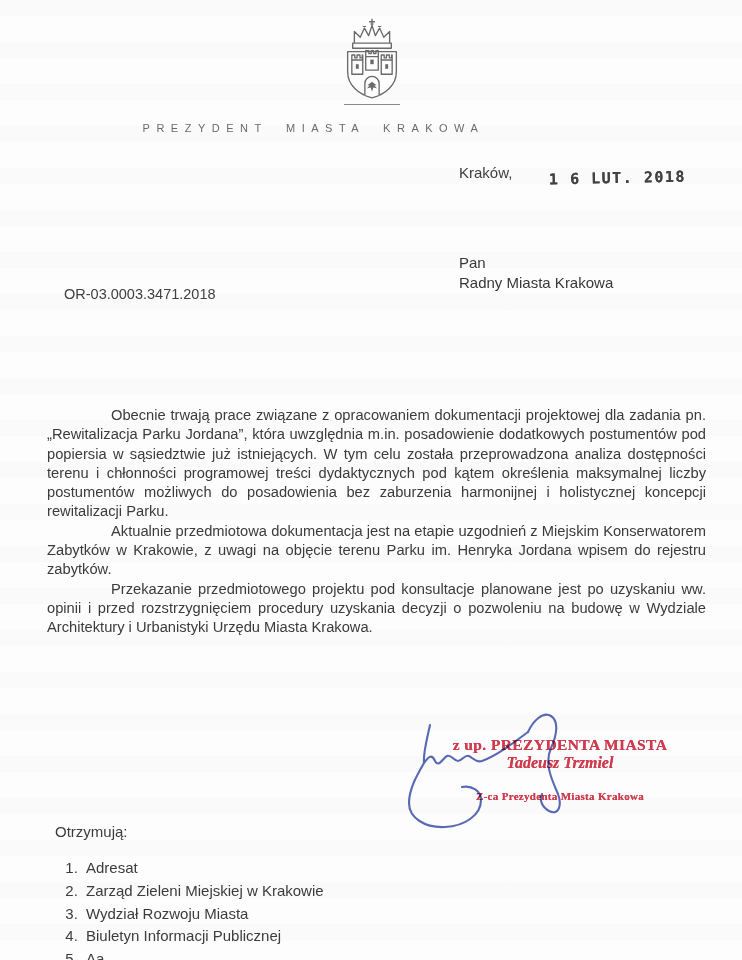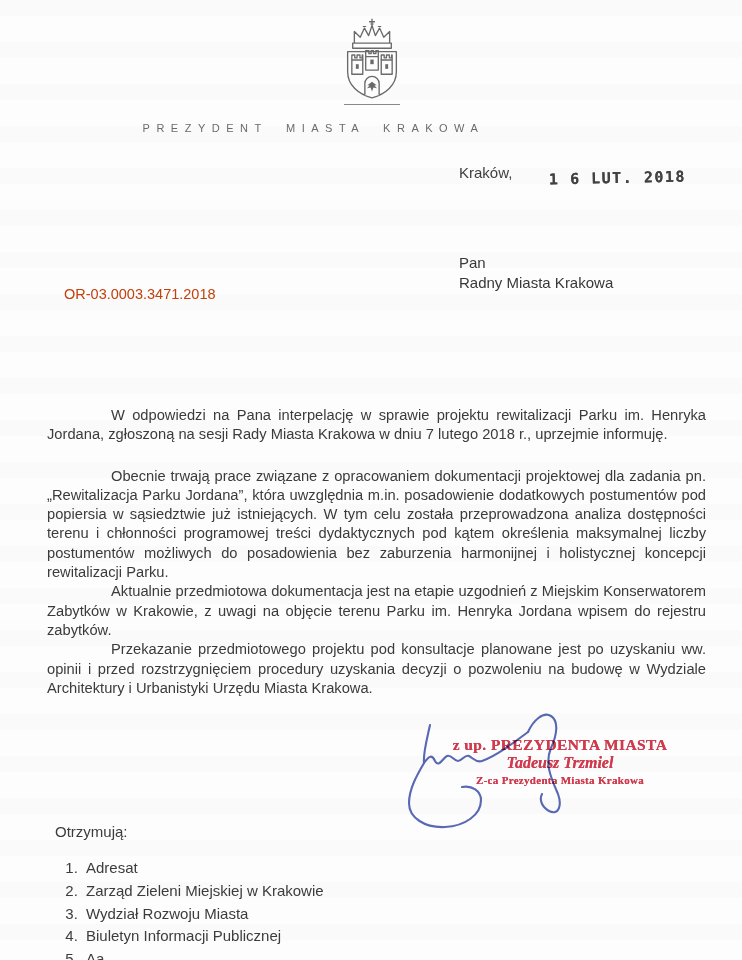--- a/index.html
+++ b/index.html
@@ -29,21 +29,21 @@
   
   .place{position:absolute;left:459px;top:164px;font-size:15px;color:#3e3e3e;}
   .date-stamp{
     position:absolute;left:549px;top:169px;
     font-family:"DejaVu Sans Mono",monospace;font-weight:700;
     font-size:15px;letter-spacing:1.5px;color:#424242;
     transform:rotate(-1.2deg);white-space:nowrap;
     text-shadow:0 0 .5px #555;
   }
   
-  .reference{position:absolute;left:64px;top:286px;font-size:14.5px;color:#c2410c;}
+  .reference{position:absolute;left:64px;top:286px;font-size:14.5px;color:#404040;}
   .recipient{position:absolute;left:459px;top:253px;font-size:15px;font-weight:400;line-height:20px;color:#383838;}
   
   .body-text{
     position:absolute;left:47px;top:406px;width:659px;
     font-size:14.7px;line-height:19.3px;text-align:justify;color:#3b3b3b;
   }
   .body-text p{margin:0;text-indent:64px;}
   .body-text p.first{margin-bottom:22px;}
   
   .stamp-block{
@@ -53,21 +53,21 @@
   .stamp-auth{
     font-family:Liberation Serif, serif;font-weight:700;
     font-size:15.5px;letter-spacing:.4px;text-shadow:0 0 .6px var(--stamp-red,#cf3b4d);
   }
   .stamp-name{
     font-family:"Liberation Serif",serif;font-weight:700;font-style:italic;
     font-size:16px;text-shadow:0 0 .5px var(--stamp-red,#cf3b4d);
   }
   .stamp-title{
     font-family:"Liberation Serif",serif;font-weight:700;
-    font-size:11px;margin-top:2px;letter-spacing:.3px;
+    font-size:11px;margin-top:18px;letter-spacing:.3px;
     text-shadow:0 0 .5px var(--stamp-red,#cf3b4d);
   }
   .signature-ink{
     position:absolute;left:400px;top:695px;width:220px;height:160px;z-index:3;
     mix-blend-mode:multiply;
   }
   
   .distribution{position:absolute;left:55px;top:823px;font-size:15px;color:#3c3c3c;}
   .distribution .dist-heading{margin:0 0 17px 0;}
   .distribution ol{margin:0;padding:0 0 0 27px;}
@@ -114,21 +114,20 @@
   <div class="date-stamp">1 6 LUT. 2018</div>
 
   <div class="reference">OR-03.0003.3471.2018</div>
 
   <div class="recipient">
     <div>Pan</div>
     <div>Radny Miasta Krakowa</div>
   </div>
 
   <div class="body-text">
-    <p class="first">W odpowiedzi na Pana interpelację w sprawie projektu rewitalizacji Parku im. Henryka Jordana, zgłoszoną na sesji Rady Miasta Krakowa w dniu 7 lutego 2018 r., uprzejmie informuję.</p>
     <p>Obecnie trwają prace związane z opracowaniem dokumentacji projektowej dla zadania pn. „Rewitalizacja Parku Jordana”, która uwzględnia m.in. posadowienie dodatkowych postumentów pod popiersia w sąsiedztwie już istniejących. W tym celu została przeprowadzona analiza dostępności terenu i chłonności programowej treści dydaktycznych pod kątem określenia maksymalnej liczby postumentów możliwych do posadowienia bez zaburzenia harmonijnej i holistycznej koncepcji rewitalizacji Parku.</p>
     <p>Aktualnie przedmiotowa dokumentacja jest na etapie uzgodnień z Miejskim Konserwatorem Zabytków w Krakowie, z uwagi na objęcie terenu Parku im. Henryka Jordana wpisem do rejestru zabytków.</p>
     <p>Przekazanie przedmiotowego projektu pod konsultacje planowane jest po uzyskaniu ww. opinii i przed rozstrzygnięciem procedury uzyskania decyzji o pozwoleniu na budowę w Wydziale Architektury i Urbanistyki Urzędu Miasta Krakowa.</p>
   </div>
 
   <div class="stamp-block">
     <div class="stamp-auth">z up. PREZYDENTA MIASTA</div>
     <div class="stamp-name">Tadeusz Trzmiel</div>
     <div class="stamp-title">Z-ca Prezydenta Miasta Krakowa</div>
   </div>

